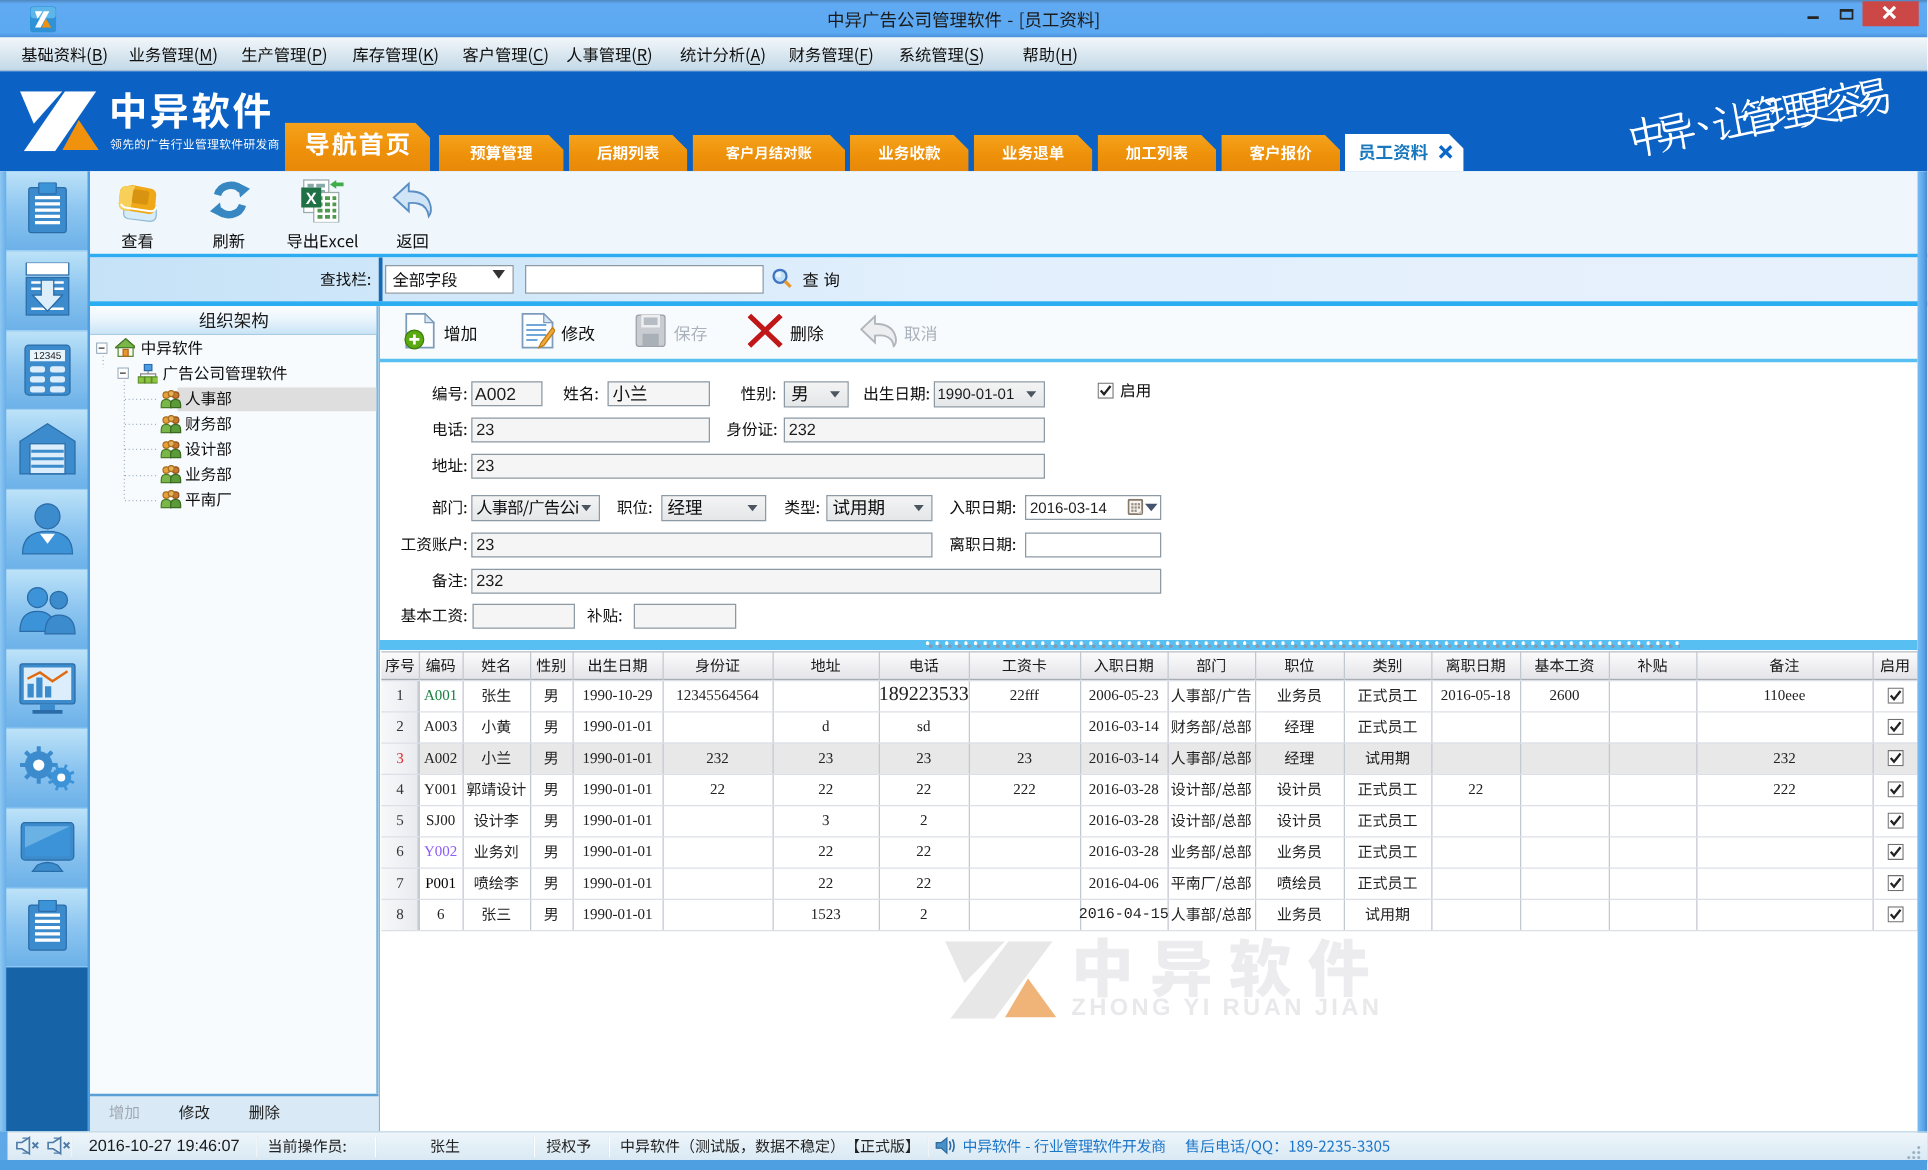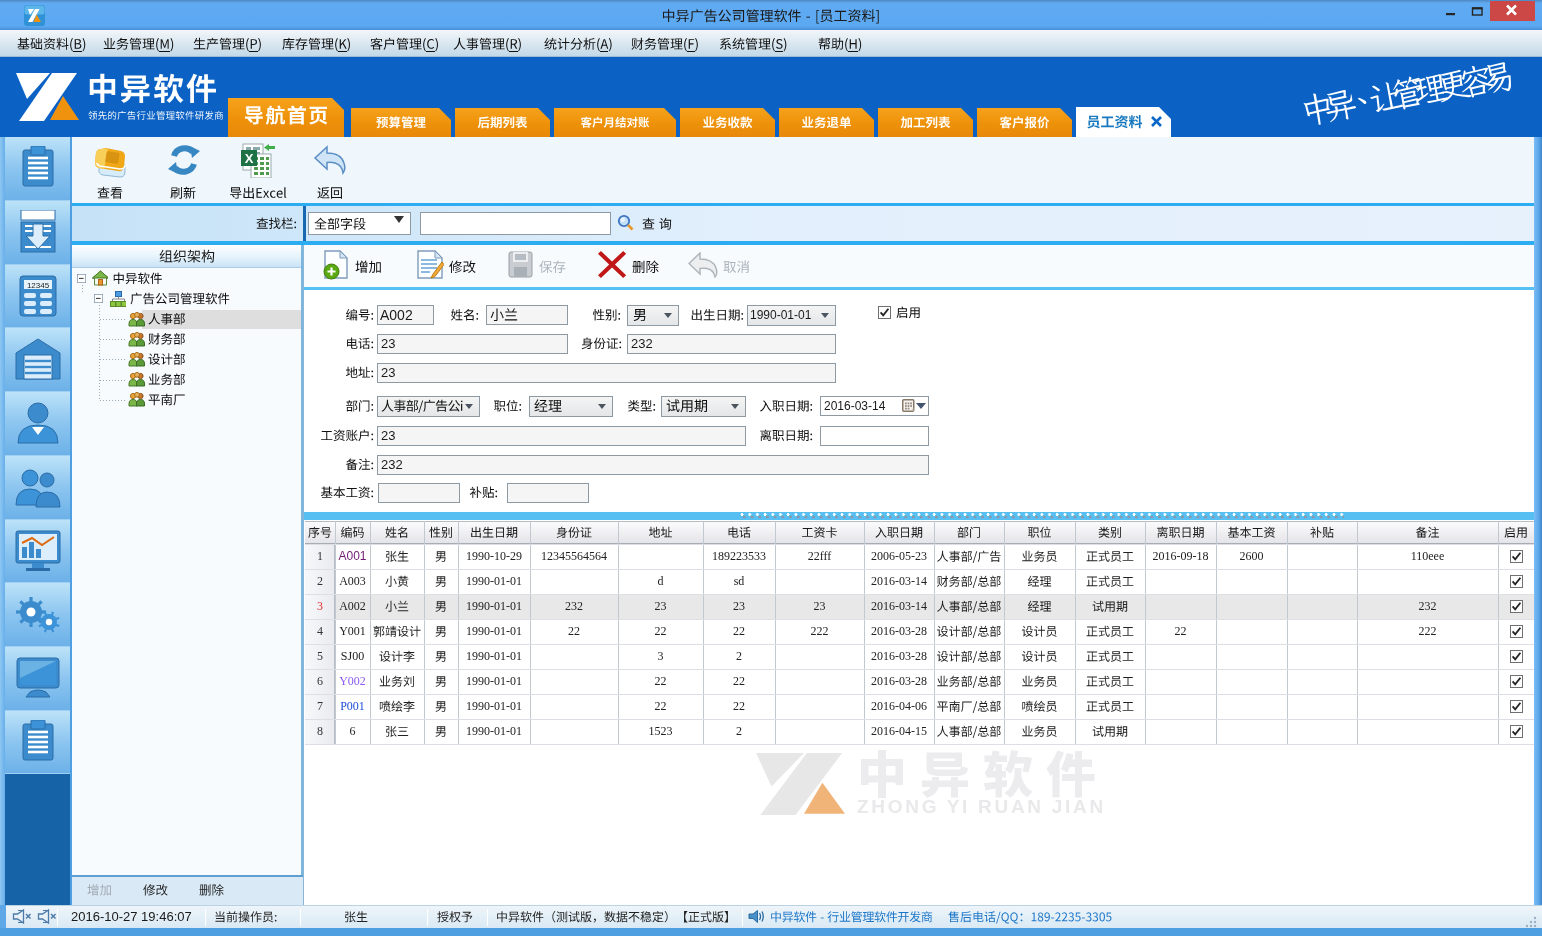--- a/index.html
+++ b/index.html
@@ -495,27 +495,27 @@
 <div class="lat" style="font-size:14px;line-height:18px;left:380.0px;top:306.0px;color:#1a1a1a;">A002</div>
 <div class="lat" style="font-size:12px;line-height:16px;left:750.0px;top:306.8px;color:#1a1a1a;">1990-01-01</div>
 <div class="lat" style="font-size:13px;line-height:17px;left:381.0px;top:335.0px;color:#1a1a1a;">23</div>
 <div class="lat" style="font-size:13px;line-height:17px;left:631.0px;top:335.0px;color:#1a1a1a;">232</div>
 <div class="lat" style="font-size:13px;line-height:17px;left:381.0px;top:364.0px;color:#1a1a1a;">23</div>
 <div class="lat" style="font-size:12px;line-height:16px;left:824.0px;top:397.8px;color:#1a1a1a;">2016-03-14</div>
 <div class="lat" style="font-size:13px;line-height:17px;left:381.0px;top:427.0px;color:#1a1a1a;">23</div>
 <div class="lat" style="font-size:13px;line-height:17px;left:381.0px;top:456.0px;color:#1a1a1a;">232</div>
 <div class="lat" style="font-size:19px;line-height:23px;left:857.0px;top:794.5px;color:#e9e9eb;font-weight:bold;letter-spacing:2.7px;">ZHONG YI RUAN JIAN</div>
 <div class="lat" style="font-size:12px;line-height:16px;left:320.0px;transform:translateX(-50%);top:548.2px;color:#333;font-family:'Liberation Serif';">1</div>
-<div class="lat" style="font-size:12px;line-height:16px;left:352.5px;transform:translateX(-50%);top:548.2px;color:#701a75;font-family:Liberation Sans, sans-serif;">A001</div>
+<div class="lat" style="font-size:12px;line-height:16px;left:352.5px;transform:translateX(-50%);top:548.2px;color:#15803d;font-family:Liberation Serif, serif;">A001</div>
 <div class="lat" style="font-size:12px;line-height:16px;left:494.0px;transform:translateX(-50%);top:548.2px;color:#222;font-family:'Liberation Serif';">1990-10-29</div>
 <div class="lat" style="font-size:12px;line-height:16px;left:574.0px;transform:translateX(-50%);top:548.2px;color:#222;font-family:'Liberation Serif';">12345564564</div>
-<div class="lat" style="font-size:12px;line-height:16px;left:739.0px;transform:translateX(-50%);top:548.2px;color:#222;font-family:'Liberation Serif';">189223533</div>
+<div class="lat" style="font-size:16px;line-height:16px;left:739.0px;transform:translateX(-50%);top:548.2px;color:#222;font-family:'Liberation Serif';">189223533</div>
 <div class="lat" style="font-size:12px;line-height:16px;left:819.5px;transform:translateX(-50%);top:548.2px;color:#222;font-family:'Liberation Serif';">22fff</div>
 <div class="lat" style="font-size:12px;line-height:16px;left:899.0px;transform:translateX(-50%);top:548.2px;color:#222;font-family:'Liberation Serif';">2006-05-23</div>
-<div class="lat" style="font-size:12px;line-height:16px;left:1180.5px;transform:translateX(-50%);top:548.2px;color:#222;font-family:'Liberation Serif';">2016-09-18</div>
+<div class="lat" style="font-size:12px;line-height:16px;left:1180.5px;transform:translateX(-50%);top:548.2px;color:#222;font-family:'Liberation Serif';">2016-05-18</div>
 <div class="lat" style="font-size:12px;line-height:16px;left:1251.5px;transform:translateX(-50%);top:548.2px;color:#222;font-family:'Liberation Serif';">2600</div>
 <div class="lat" style="font-size:12px;line-height:16px;left:1427.5px;transform:translateX(-50%);top:548.2px;color:#222;font-family:'Liberation Serif';">110eee</div>
 <div class="lat" style="font-size:12px;line-height:16px;left:320.0px;transform:translateX(-50%);top:573.2px;color:#333;font-family:'Liberation Serif';">2</div>
 <div class="lat" style="font-size:12px;line-height:16px;left:352.5px;transform:translateX(-50%);top:573.2px;color:#222;font-family:'Liberation Serif';">A003</div>
 <div class="lat" style="font-size:12px;line-height:16px;left:494.0px;transform:translateX(-50%);top:573.2px;color:#222;font-family:'Liberation Serif';">1990-01-01</div>
 <div class="lat" style="font-size:12px;line-height:16px;left:660.5px;transform:translateX(-50%);top:573.2px;color:#222;font-family:'Liberation Serif';">d</div>
 <div class="lat" style="font-size:12px;line-height:16px;left:739.0px;transform:translateX(-50%);top:573.2px;color:#222;font-family:'Liberation Serif';">sd</div>
 <div class="lat" style="font-size:12px;line-height:16px;left:899.0px;transform:translateX(-50%);top:573.2px;color:#222;font-family:'Liberation Serif';">2016-03-14</div>
 <div class="lat" style="font-size:12px;line-height:16px;left:320.0px;transform:translateX(-50%);top:598.2px;color:#e02b2b;font-family:'Liberation Serif';">3</div>
 <div class="lat" style="font-size:12px;line-height:16px;left:352.5px;transform:translateX(-50%);top:598.2px;color:#222;font-family:'Liberation Serif';">A002</div>
@@ -542,31 +542,31 @@
 <div class="lat" style="font-size:12px;line-height:16px;left:660.5px;transform:translateX(-50%);top:648.2px;color:#222;font-family:'Liberation Serif';">3</div>
 <div class="lat" style="font-size:12px;line-height:16px;left:739.0px;transform:translateX(-50%);top:648.2px;color:#222;font-family:'Liberation Serif';">2</div>
 <div class="lat" style="font-size:12px;line-height:16px;left:899.0px;transform:translateX(-50%);top:648.2px;color:#222;font-family:'Liberation Serif';">2016-03-28</div>
 <div class="lat" style="font-size:12px;line-height:16px;left:320.0px;transform:translateX(-50%);top:673.2px;color:#333;font-family:'Liberation Serif';">6</div>
 <div class="lat" style="font-size:12px;line-height:16px;left:352.5px;transform:translateX(-50%);top:673.2px;color:#8b5cf6;font-family:'Liberation Serif';">Y002</div>
 <div class="lat" style="font-size:12px;line-height:16px;left:494.0px;transform:translateX(-50%);top:673.2px;color:#222;font-family:'Liberation Serif';">1990-01-01</div>
 <div class="lat" style="font-size:12px;line-height:16px;left:660.5px;transform:translateX(-50%);top:673.2px;color:#222;font-family:'Liberation Serif';">22</div>
 <div class="lat" style="font-size:12px;line-height:16px;left:739.0px;transform:translateX(-50%);top:673.2px;color:#222;font-family:'Liberation Serif';">22</div>
 <div class="lat" style="font-size:12px;line-height:16px;left:899.0px;transform:translateX(-50%);top:673.2px;color:#222;font-family:'Liberation Serif';">2016-03-28</div>
 <div class="lat" style="font-size:12px;line-height:16px;left:320.0px;transform:translateX(-50%);top:698.2px;color:#333;font-family:'Liberation Serif';">7</div>
-<div class="lat" style="font-size:12px;line-height:16px;left:352.5px;transform:translateX(-50%);top:698.2px;color:#1d4ed8;font-family:'Liberation Serif';">P001</div>
+<div class="lat" style="font-size:12px;line-height:16px;left:352.5px;transform:translateX(-50%);top:698.2px;color:#000000;font-family:'Liberation Serif';">P001</div>
 <div class="lat" style="font-size:12px;line-height:16px;left:494.0px;transform:translateX(-50%);top:698.2px;color:#222;font-family:'Liberation Serif';">1990-01-01</div>
 <div class="lat" style="font-size:12px;line-height:16px;left:660.5px;transform:translateX(-50%);top:698.2px;color:#222;font-family:'Liberation Serif';">22</div>
 <div class="lat" style="font-size:12px;line-height:16px;left:739.0px;transform:translateX(-50%);top:698.2px;color:#222;font-family:'Liberation Serif';">22</div>
 <div class="lat" style="font-size:12px;line-height:16px;left:899.0px;transform:translateX(-50%);top:698.2px;color:#222;font-family:'Liberation Serif';">2016-04-06</div>
 <div class="lat" style="font-size:12px;line-height:16px;left:320.0px;transform:translateX(-50%);top:723.2px;color:#333;font-family:'Liberation Serif';">8</div>
 <div class="lat" style="font-size:12px;line-height:16px;left:352.5px;transform:translateX(-50%);top:723.2px;color:#222;font-family:'Liberation Serif';">6</div>
 <div class="lat" style="font-size:12px;line-height:16px;left:494.0px;transform:translateX(-50%);top:723.2px;color:#222;font-family:'Liberation Serif';">1990-01-01</div>
 <div class="lat" style="font-size:12px;line-height:16px;left:660.5px;transform:translateX(-50%);top:723.2px;color:#222;font-family:'Liberation Serif';">1523</div>
 <div class="lat" style="font-size:12px;line-height:16px;left:739.0px;transform:translateX(-50%);top:723.2px;color:#222;font-family:'Liberation Serif';">2</div>
-<div class="lat" style="font-size:12px;line-height:16px;left:899.0px;transform:translateX(-50%);top:723.2px;color:#222;font-family:Liberation Serif, serif;">2016-04-15</div>
+<div class="lat" style="font-size:12px;line-height:16px;left:899.0px;transform:translateX(-50%);top:723.2px;color:#222;font-family:Liberation Mono, monospace;">2016-04-15</div>
 <div class="lat" style="font-size:13px;line-height:17px;left:71.0px;top:908.0px;color:#1a1a1a;">2016-10-27 19:46:07</div>
 <svg width="1542" height="936" viewBox="0 0 1542 936" style="position:absolute;left:0;top:0;pointer-events:none" xmlns="http://www.w3.org/2000/svg">
     <defs>
       <path id="g0" d="M9 -74H91V-68H9ZM12 -1H88V5H12ZM29 -61H71V-56H29ZM29 -49H71V-43H29ZM5 -36H95V-30H5ZM26 -18H75V-12H26ZM24 -84H32V-32H24ZM68 -84H76V-32H68ZM46 -26H54V2H46ZM30 -34 36 -32Q33 -27 29 -22Q24 -17 19 -13Q14 -10 8 -7Q8 -8 7 -9Q6 -10 5 -11Q4 -12 4 -13Q9 -15 14 -18Q19 -21 23 -26Q27 -30 30 -34ZM71 -34Q73 -30 77 -26Q82 -22 87 -19Q92 -16 97 -14Q96 -13 95 -12Q94 -11 93 -10Q92 -9 92 -8Q86 -10 81 -14Q76 -18 72 -22Q68 -27 65 -32Z"></path>
       <path id="g1" d="M5 -79H39V-72H5ZM15 -48H37V-5H15V-11H30V-41H15ZM18 -75 25 -74Q23 -64 21 -55Q18 -46 14 -39Q11 -31 6 -25Q6 -26 6 -27Q5 -29 4 -30Q4 -32 3 -33Q9 -41 12 -52Q16 -63 18 -75ZM12 -48H18V3H12ZM45 -75H51V-49H83V-75H90V-42H45ZM64 -83H71V-1H64ZM86 -35H93V7H86ZM42 -35H50V-6H90V2H42Z"></path>
       <path id="g2" d="M8 -75 12 -80Q16 -79 20 -77Q24 -76 27 -74Q31 -72 33 -70L29 -64Q27 -66 24 -68Q20 -70 16 -72Q12 -74 8 -75ZM5 -50Q10 -51 18 -54Q26 -56 34 -59L35 -52Q28 -49 20 -47Q13 -45 7 -43ZM48 -84 56 -83Q53 -76 49 -69Q44 -63 38 -57Q37 -58 36 -59Q35 -60 34 -61Q33 -62 32 -62Q39 -67 43 -73Q46 -78 48 -84ZM49 -75H86V-69H44ZM85 -75H86L87 -75L93 -74Q91 -69 89 -65Q86 -61 85 -58L78 -60Q80 -63 82 -66Q83 -70 85 -74ZM18 -37H83V-10H75V-30H26V-9H18ZM47 -27H55Q53 -20 51 -14Q48 -8 43 -4Q38 0 29 3Q21 6 8 8Q8 7 7 6Q7 5 6 4Q6 3 5 2Q17 1 25 -2Q32 -4 37 -8Q42 -11 44 -16Q46 -21 47 -27ZM52 -7 56 -13Q60 -12 66 -10Q71 -8 76 -6Q81 -4 86 -2Q90 0 94 1L89 8Q86 6 81 4Q77 2 72 0Q67 -2 62 -4Q56 -6 52 -7ZM61 -72H68Q67 -66 65 -61Q63 -56 59 -52Q56 -48 50 -45Q45 -41 37 -39Q36 -40 35 -42Q34 -44 33 -44Q40 -46 45 -49Q50 -52 53 -56Q56 -59 58 -63Q60 -67 61 -72ZM65 -65Q68 -60 72 -56Q77 -53 83 -50Q88 -47 95 -46Q94 -45 92 -43Q91 -41 90 -40Q84 -42 78 -45Q72 -48 67 -53Q63 -58 60 -63Z"></path>
       <path id="g3" d="M21 -84H28V8H21ZM5 -50H44V-43H5ZM20 -47 24 -45Q23 -40 21 -34Q19 -28 17 -23Q15 -18 12 -13Q10 -8 7 -5Q7 -6 6 -7Q5 -9 5 -10Q4 -11 3 -12Q6 -16 10 -22Q13 -28 15 -34Q18 -41 20 -47ZM28 -42Q29 -41 30 -39Q32 -37 34 -35Q36 -32 37 -30Q39 -27 41 -25Q42 -23 43 -22L38 -16Q37 -18 35 -21Q33 -24 31 -28Q29 -31 27 -34Q25 -37 24 -39ZM5 -76 11 -78Q12 -74 14 -70Q15 -66 16 -62Q16 -59 17 -56L11 -54Q11 -57 10 -61Q9 -65 8 -69Q7 -73 5 -76ZM38 -78 44 -76Q43 -73 42 -68Q40 -64 39 -60Q37 -57 36 -54L31 -55Q32 -58 34 -62Q35 -66 36 -71Q37 -75 38 -78ZM77 -84H84V8H77ZM44 -20 95 -30 97 -23 45 -13ZM52 -72 55 -77Q58 -75 61 -73Q64 -71 67 -69Q70 -67 71 -65L67 -59Q66 -61 63 -63Q61 -65 58 -68Q54 -70 52 -72ZM46 -47 50 -52Q53 -50 56 -48Q59 -46 62 -44Q65 -42 67 -40L63 -35Q61 -36 59 -38Q56 -41 53 -43Q49 -45 46 -47Z"></path>
       <path id="g4" d="M24 20Q17 8 13 -4Q9 -16 9 -31Q9 -46 13 -58Q17 -71 24 -82L30 -79Q23 -69 20 -56Q17 -44 17 -31Q17 -18 20 -6Q23 6 30 17Z"></path>
       <path id="g5" d="M10 0V-73H32Q39 -73 45 -72Q51 -70 54 -66Q57 -62 57 -55Q57 -52 56 -49Q54 -45 52 -43Q50 -41 46 -39V-39Q53 -38 57 -33Q61 -29 61 -21Q61 -14 58 -10Q54 -5 48 -2Q42 0 33 0ZM19 -42H30Q40 -42 44 -45Q48 -49 48 -54Q48 -61 44 -63Q39 -66 31 -66H19ZM19 -7H32Q42 -7 47 -11Q52 -14 52 -22Q52 -29 47 -32Q42 -35 32 -35H19Z"></path>
       <path id="g6" d="M6 -5H94V3H6ZM34 -83H42V-2H34ZM59 -83H66V-1H59ZM85 -61 92 -58Q90 -52 87 -45Q84 -39 81 -33Q78 -27 75 -23L69 -26Q72 -31 75 -37Q78 -43 81 -49Q83 -55 85 -61ZM8 -59 15 -61Q18 -55 21 -49Q23 -43 26 -37Q28 -31 29 -26L22 -24Q21 -28 18 -34Q16 -40 14 -47Q11 -53 8 -59Z"></path>

